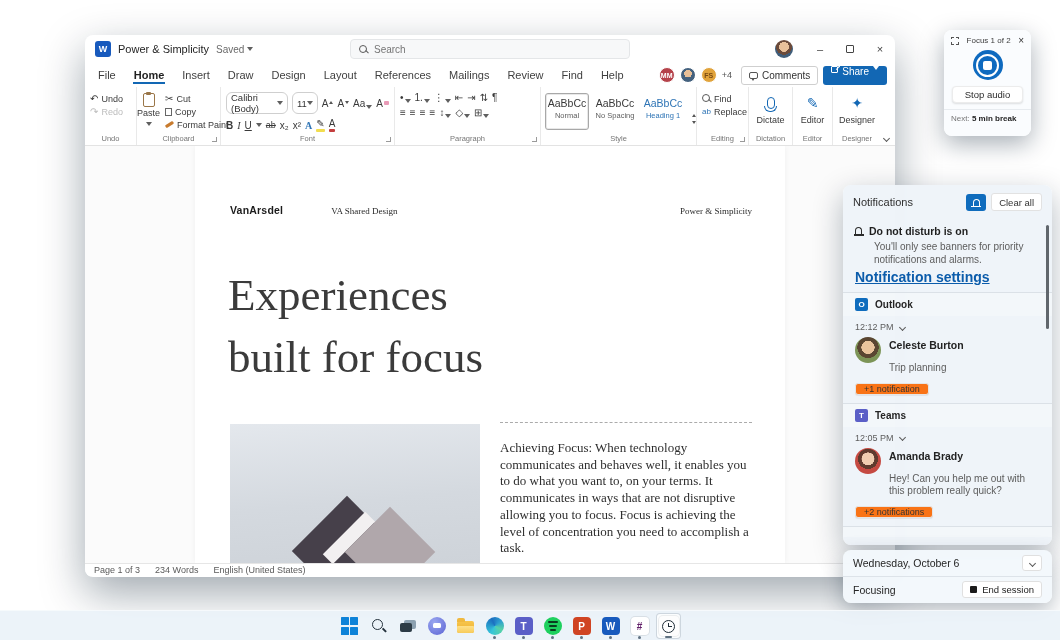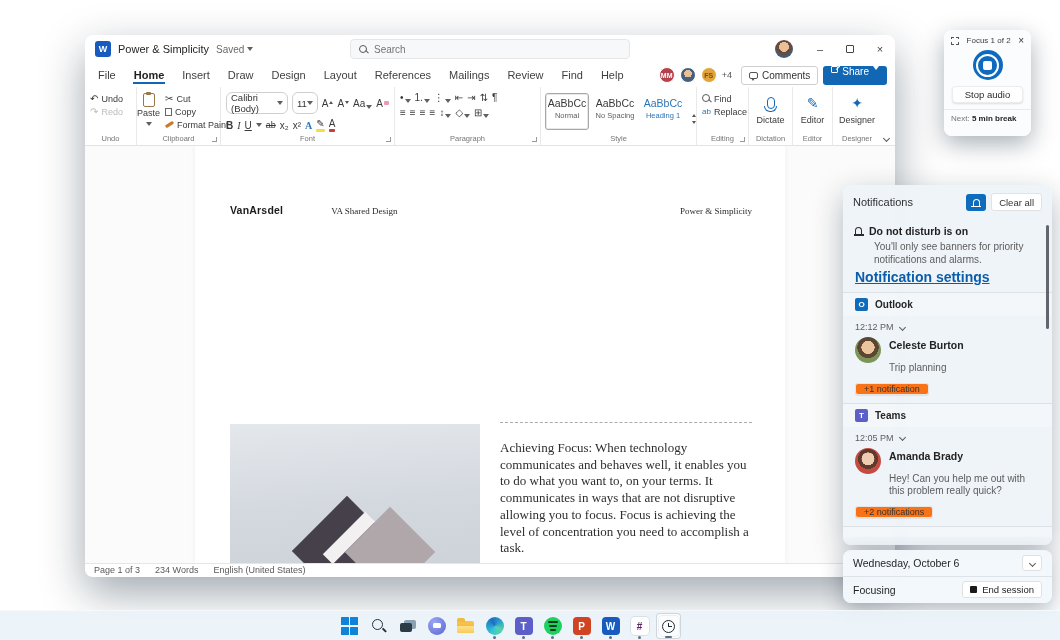--- a/index.html
+++ b/index.html
@@ -508,20 +508,24 @@
       <span class="chevdn ribcollapse"></span>
     </div>
 
     <div class="docarea">
       <div class="page">
         <div class="dochead">
           <span class="brand">VanArsdel</span>
           <span class="dh-center">VA Shared Design</span>
           <span class="dh-right">Power &amp; Simplicity</span>
         </div>
+        <div class="heading">
+          <div>Experiences</div>
+          <div>built for focus</div>
+        </div>
         <div class="img-ph">
           <div class="bld1"></div>
           <div class="bld3"></div>
           <div class="bld2"></div>
         </div>
         <div class="textcol">
           <div class="dash"></div>
           <div class="para">Achieving Focus: When technology communicates and behaves well, it enables you to do what you want to, on your terms. It communicates in ways that are not disruptive allowing you to focus. Focus is achieving the level of concentration you need to accomplish a task.</div>
 
         </div>

